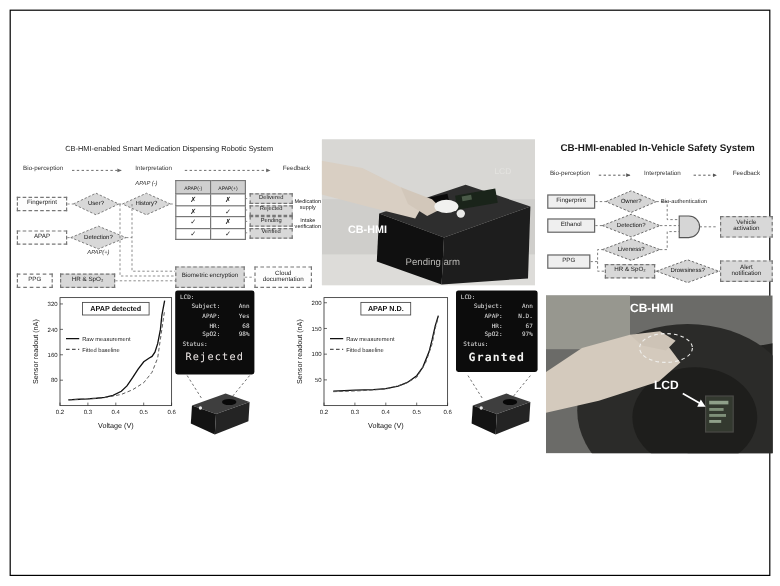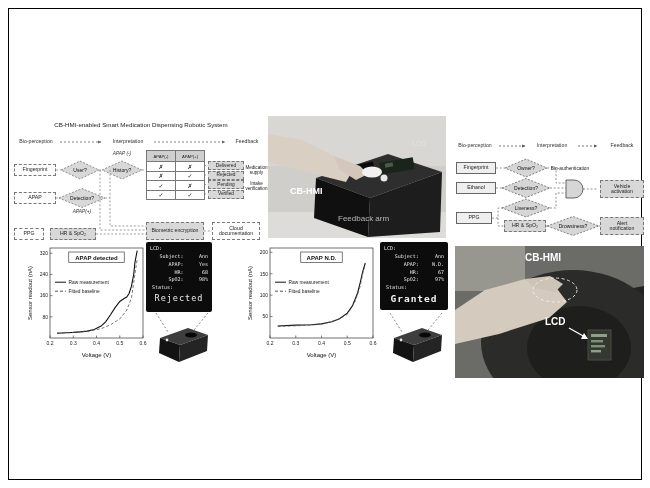--- a/index.html
+++ b/index.html
@@ -144,21 +144,21 @@
     <rect x="112" y="44" width="34" height="12" fill="#1a241a" transform="rotate(-10 129 50)"></rect>
     <rect x="117" y="47" width="8" height="4" fill="#4a5a48" transform="rotate(-10 121 49)"></rect>
 
     <polygon points="0,18 34,24 66,40 86,52 78,66 38,56 0,46" fill="#d9cfc3"></polygon>
     <polygon points="66,40 92,50 100,58 88,64 72,54" fill="#d2c7ba"></polygon>
 
     <ellipse cx="104" cy="56" rx="10" ry="5.5" fill="#f1f1ef"></ellipse>
     <circle cx="116" cy="62" r="3.5" fill="#e9e9e7"></circle>
   </svg>
   <div class="abs" style="left:22px;top:70px;font-size:9px;font-weight:bold;color:#fff;">CB-HMI</div>
-  <div class="abs" style="left:70px;top:98px;font-size:8px;color:#b9b8b5;">Feedback arm</div>
+  <div class="abs" style="left:70px;top:98px;font-size:8px;color:#b9b8b5;">Pending arm</div>
   <div class="abs" style="left:144px;top:24px;font-size:7px;color:#e4e3e0;">LCD</div>
 </div>
 
 <div class="panel" style="left:452px;top:116px;width:192px;height:126px;">
   <svg class="wires" width="192" height="126" viewBox="0 0 192 126">
     <defs>
       <marker id="ahR" markerWidth="5" markerHeight="5" refX="4" refY="2" orient="auto">
         <path d="M0,0L4.5,2L0,4z" fill="#555"></path>
       </marker>
     </defs>
@@ -178,20 +178,21 @@
       <polyline points="46,102 46,110 52,110"></polyline>
       <polyline points="95,52 104,52 104,67 114,67"></polyline>
       <line x1="98" y1="72" x2="114" y2="72"></line>
       <polyline points="98,92 104,92 104,77 114,77"></polyline>
       <line x1="131" y1="73" x2="146" y2="73"></line>
       <line x1="94" y1="110" x2="95" y2="110"></line>
       <line x1="147" y1="110" x2="148" y2="110"></line>
     </g>
   </svg>
 
+  <div class="ftitle" style="left:0;top:3px;width:192px;font-size:8.2px;font-weight:bold;">CB-HMI-enabled In-Vehicle Safety System</div>
 
   <div class="stage" style="left:0;top:26px;width:46px;">Bio-perception</div>
   <div class="stage" style="left:76px;top:26px;width:48px;">Interpretation</div>
   <div class="stage" style="left:148px;top:26px;width:44px;">Feedback</div>
 
   <div class="fbox solid" style="left:4px;top:46px;width:40px;height:12px;">Fingerprint</div>
   <div class="dlabel" style="left:55px;top:47px;width:38px;height:10px;">Owner?</div>
 
   <div class="fbox solid" style="left:4px;top:66px;width:40px;height:12px;">Ethanol</div>
   <div class="dlabel" style="left:52px;top:67px;width:44px;height:10px;">Detection?</div>

